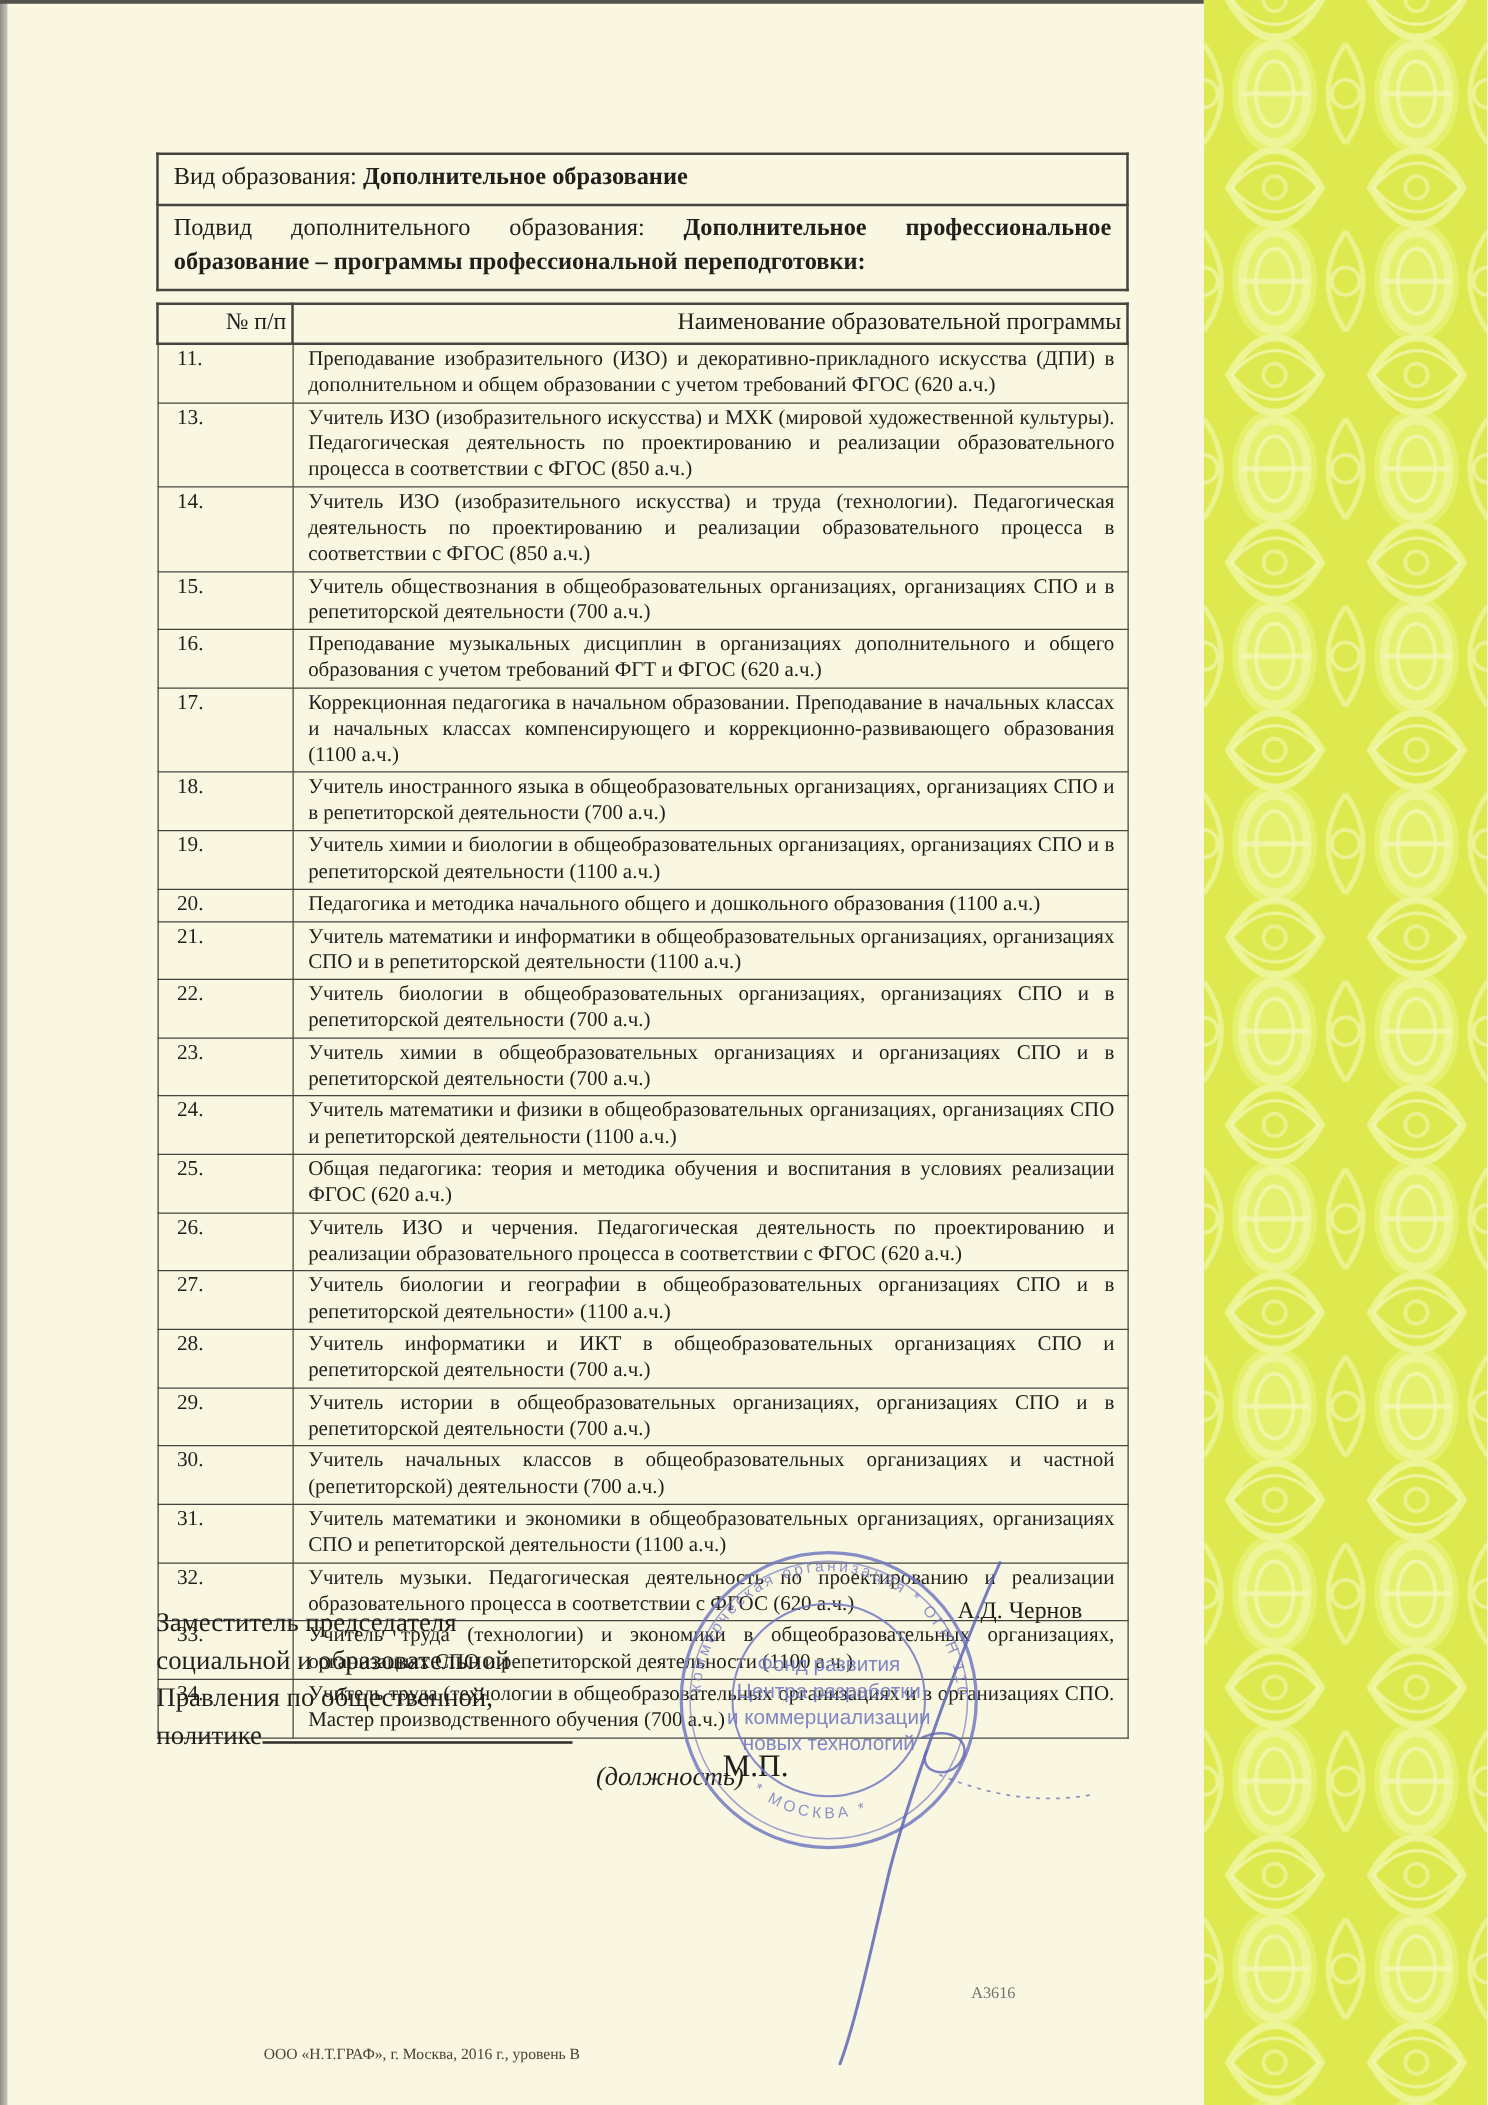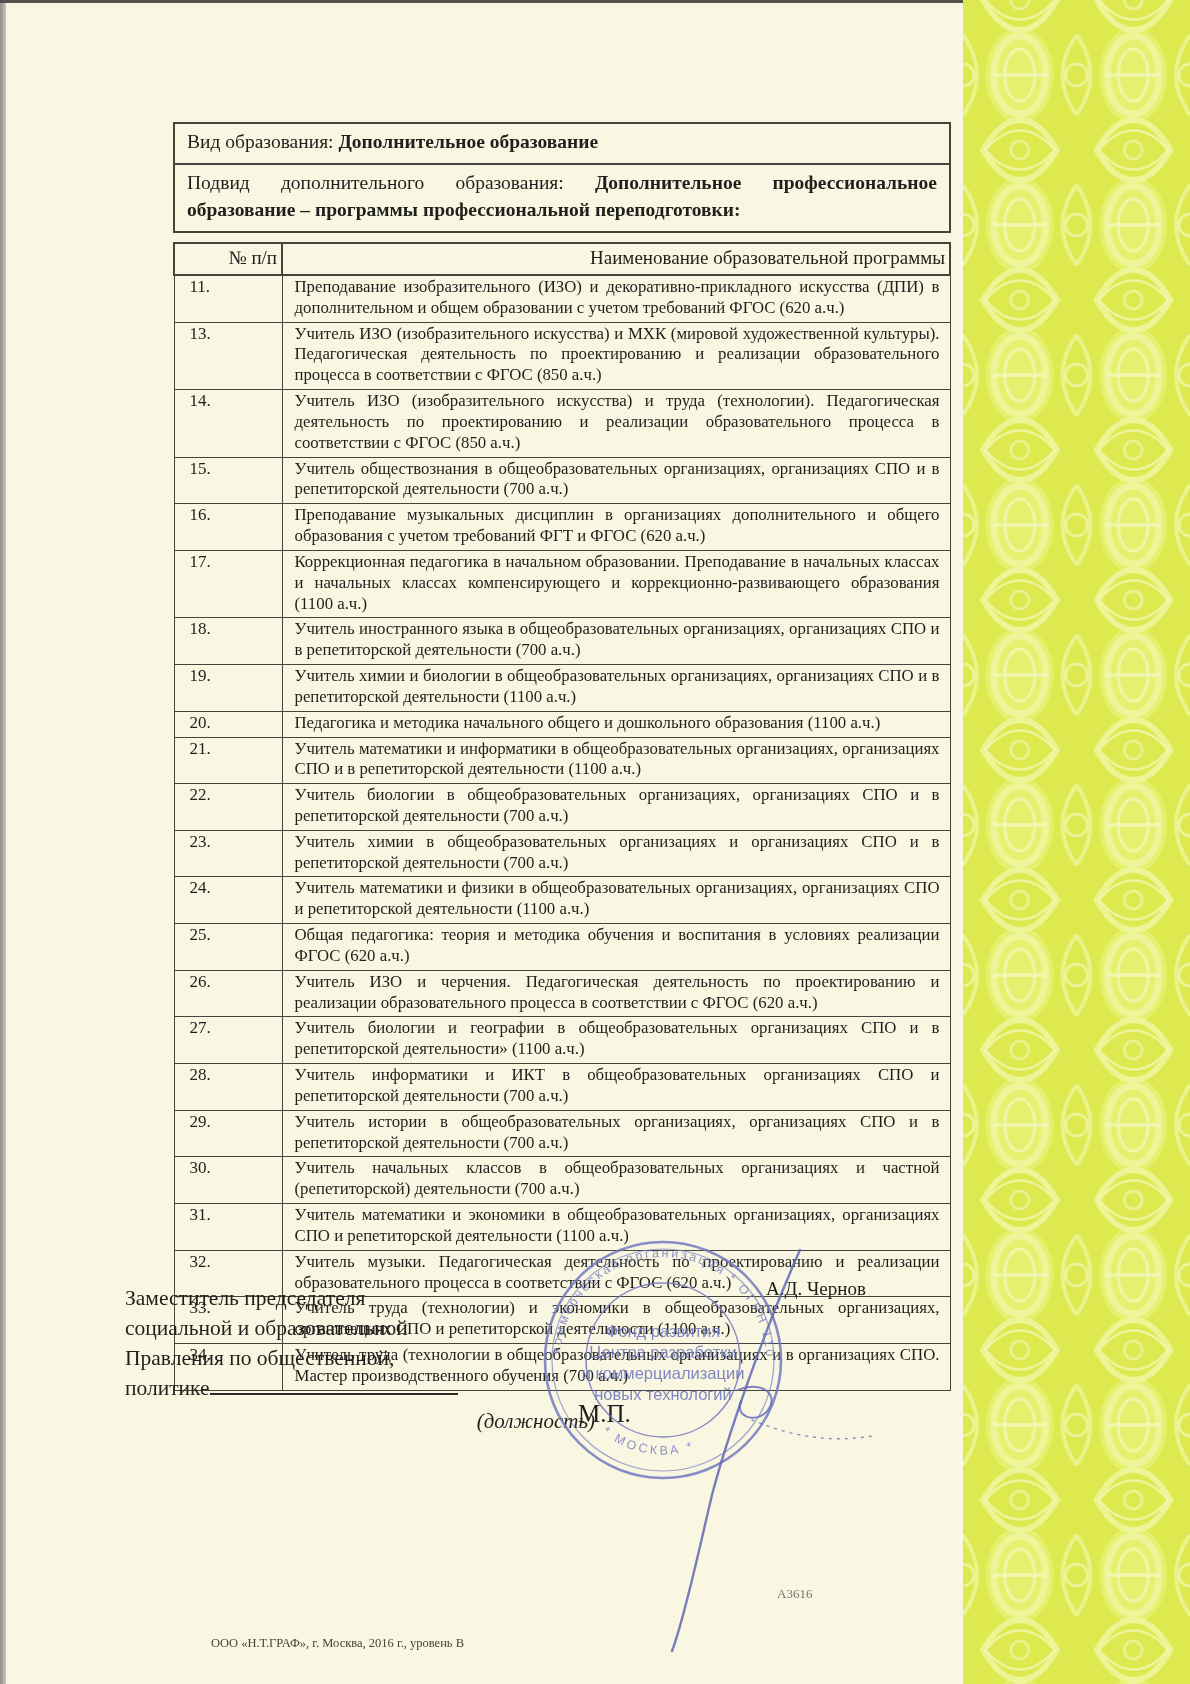--- a/index.html
+++ b/index.html
@@ -8,21 +8,21 @@
     background:#f9f6e2; overflow:hidden;
     font-family:"Liberation Serif", serif; color:#1f1f1b;
   }
   .edge-left{position:absolute;left:0;top:0;width:6px;height:100%;
     background:linear-gradient(90deg,#8f8f89,#c6c6bc);}
   .edge-top{position:absolute;left:0;top:0;width:963px;height:3px;background:#53534d;}
 
   .band{position:absolute;right:0;top:0;width:227px;height:1684px;}
 
   .doc{position:absolute;left:125px;top:122px;width:778px;}
-  table{border-collapse:collapse;width:100%;margin-left:48px;}
+  table{border-collapse:collapse;width:100%;}
   .head-table td{border:2px solid #45453f;padding:5px 12px 8px;font-size:19.5px;line-height:1.35;}
   .head-table .justify{text-align:justify;}
   .head-table b{font-weight:bold;}
   .main-table{margin-top:9px;font-size:16.8px;}
   .main-table th{border:2px solid #45453f;font-weight:normal;font-size:19px;padding:3px 4px 5px;text-align:right;}
   .main-table td{border:1.6px solid #45453f;vertical-align:top;}
   .main-table td.num{width:86px;padding:1px 6px 2px 15px;font-size:17px;}
   .main-table td.txt{padding:1px 10px 3px 12px;text-align:justify;line-height:1.24;}
 
   .sig{position:absolute;left:125px;top:1283px;width:470px;font-size:21.5px;line-height:30px;}

